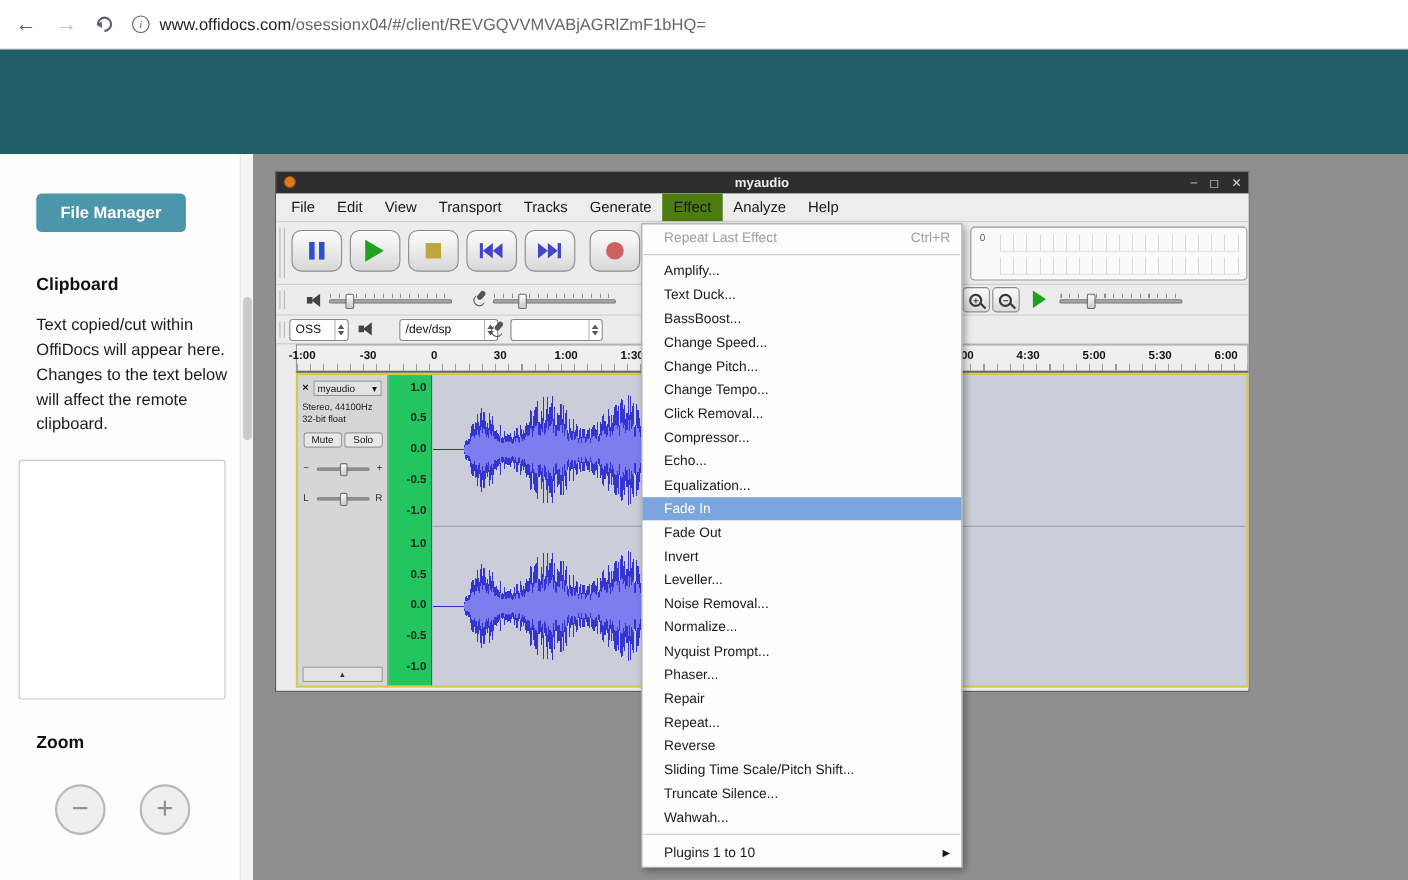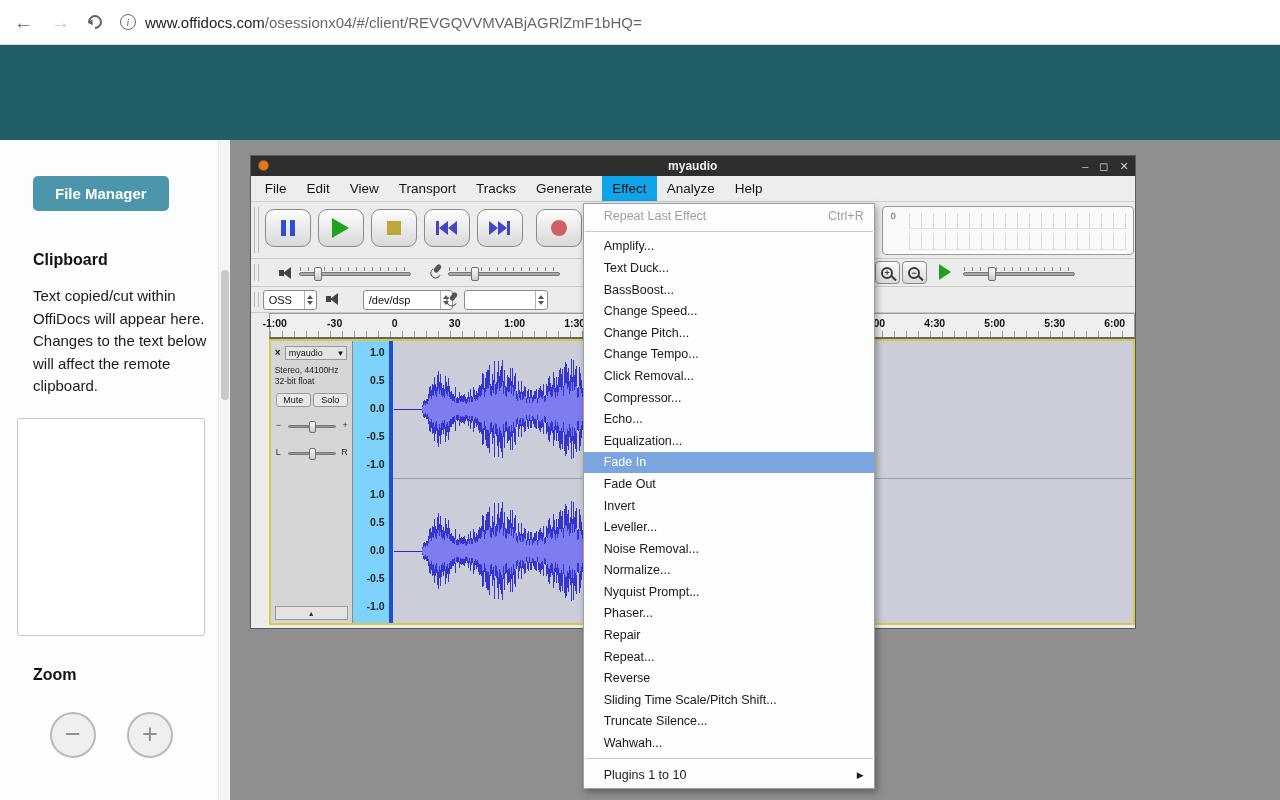--- a/index.html
+++ b/index.html
@@ -38,21 +38,21 @@
   
   .aud-window { position:absolute; left:20px; top:15px; width:886px; height:474px; background:#ececec; border:1px solid #5a5a5a; }
   .title-bar { position:absolute; top:0; left:0; right:0; height:20px; background:#2e2e2e; display:flex; align-items:center; }
   .title-app-icon { position:absolute; left:7px; top:4px; width:11px; height:11px; border-radius:50%; background:#e07a1f; border:1px solid #9a5510; }
   .title-text { flex:1; text-align:center; color:#efefef; font-size:12px; font-weight:bold; }
   .win-controls { position:absolute; right:6px; top:0; height:20px; display:flex; gap:11px; align-items:center; color:#cfcfcf; font-size:11px; }
   .win-controls span { cursor:pointer; }
 
   .menubar { position:absolute; top:20px; left:0; right:0; height:26px; background:#ededed; border-bottom:1px solid #cfcfcf; display:flex; padding-left:4px; list-style:none; }
   .mb-item { padding:0 10px; line-height:25px; font-size:13.5px; color:#151515; cursor:pointer; }
-  .mb-item[data-state="active"] { background:#0ea5e9; }
+  .mb-item[data-state="active"] { background:#4d7c0f; }
 
   .tb-row { position:absolute; left:0; right:0; background:#ececec; border-bottom:1px solid #c9c9c9; }
   .row1 { top:46px; height:57px; }
   .row2 { top:103px; height:28px; }
   .row3 { top:131px; height:26px; }
   .grabber { position:absolute; left:3px; top:5px; bottom:5px; width:5px; border-left:1px solid #b8b8b8; border-right:1px solid #b8b8b8; }
 
   
   .transport { position:absolute; left:14px; top:7px; display:flex; gap:7px; }
   .t-btn { width:46px; height:38px; border:1px solid #8a8a8a; border-radius:9px; background:linear-gradient(#fdfdfd,#d8d8d8); display:flex; align-items:center; justify-content:center; cursor:pointer; }
@@ -111,21 +111,21 @@
   .tp-info { position:absolute; left:4px; font-size:8.5px; color:#222; }
   .tp-btns { position:absolute; left:5px; top:52px; display:flex; gap:2px; }
   .tp-btn { width:35px; height:14px; border:1px solid #999; border-radius:3px; background:#e8e8e8; font-size:9px; text-align:center; line-height:12px; cursor:pointer; }
   .tp-slider { position:absolute; left:5px; width:72px; height:16px; }
   .tp-slider .lab { position:absolute; top:1px; font-size:9px; color:#333; }
   .tp-slider .lab.r { right:0; }
   .tp-groove { position:absolute; left:12px; right:12px; top:6px; height:3px; background:#9a9a9a; border:1px solid #777; border-radius:2px; }
   .tp-thumb { position:absolute; left:50%; top:-5px; width:7px; height:12px; margin-left:-3px; background:linear-gradient(#fdfdfd,#c8c8c8); border:1px solid #6f6f6f; border-radius:2px; cursor:pointer; }
   .tp-collapse { position:absolute; left:4px; right:4px; bottom:3px; height:14px; border:1px solid #999; background:#e3e3e3; text-align:center; font-size:7px; line-height:13px; color:#333; cursor:pointer; }
 
-  .vruler { width:40px; background:#7dd3fc; border-right:4px solid #1d4ed8; position:relative; }
+  .vruler { width:40px; background:#22c55e; border-right:1px solid #1d4ed8; position:relative; }
   .vscale { position:absolute; left:0; right:4px; height:122px; display:flex; flex-direction:column; justify-content:space-between; }
   .vscale.c1 { top:6px; } .vscale.c2 { top:148px; }
   .scale-label { font-size:10.5px; font-weight:bold; color:#222; text-align:right; line-height:1; }
 
   .wave-area { flex:1; position:relative; background:#cbced8; overflow:hidden; }
   .wave-ch { position:absolute; left:0; top:4px; width:738px; height:126px; }
   .wave-ch.c2 { top:146px; }
   .clip-div { position:absolute; left:0; right:0; top:137px; height:1px; background:#9aa0b5; }
   svg.wave { display:block; }
   .spikes { stroke:#3434cf; stroke-width:1; fill:none; }

